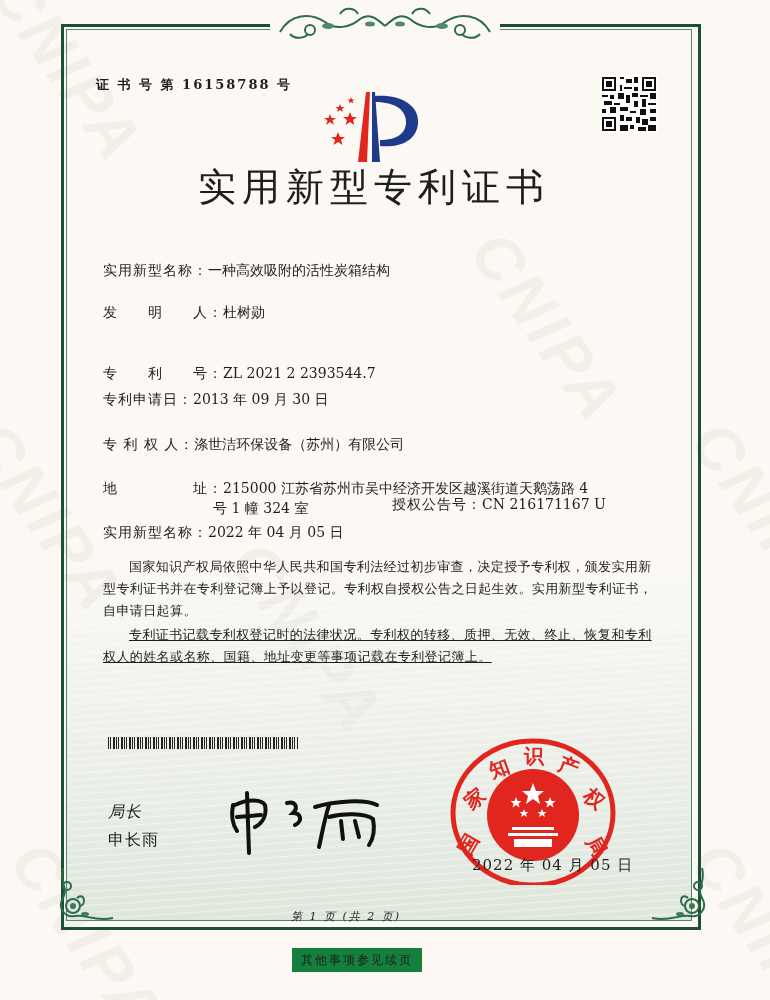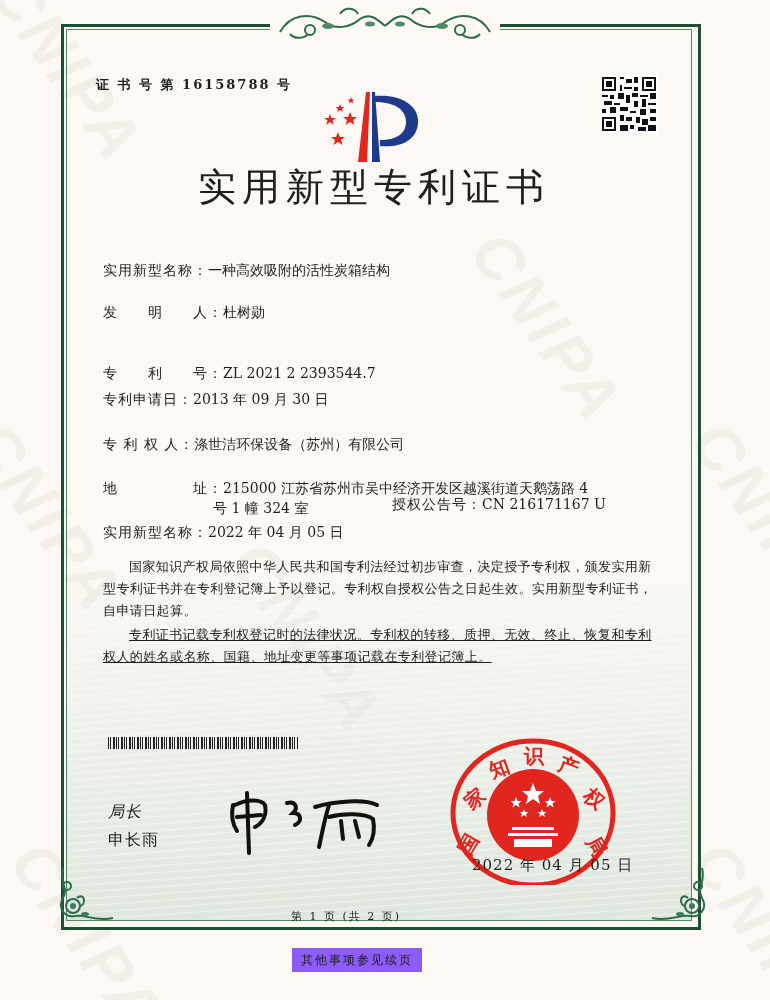--- a/index.html
+++ b/index.html
@@ -58,24 +58,24 @@
   .director-title, .director-name {
     position:absolute; left:108px; font-family:"DejaVu Sans", sans-serif; font-size:16px; letter-spacing:1px;
   }
   .signature { position:absolute; left:225px; top:785px; width:160px; height:70px; }
   .seal { position:absolute; left:448px; top:735px; width:170px; height:150px; }
   .seal-date {
     position:absolute; left:472px; top:856px; font-size:15px; color:#222;
     font-family:"DejaVu Serif", serif; letter-spacing:1px;
   }
   .page-no {
-    position:absolute; left:0; width:692px; top:909px; text-align:center; font-size:11px; letter-spacing:2px;
+    position:absolute; left:0; width:692px; top:909px; text-align:center; font-size:11px; letter-spacing:2px;font-style:italic;
   }
   .footer-note {
-    position:absolute; left:292px; top:948px; width:130px; height:24px; background:#8b5cf6;
+    position:absolute; left:292px; top:948px; width:130px; height:24px; background:#15803d;
     font-size:12px; line-height:24px; text-align:center; letter-spacing:2px;
   }
 </style>
 </head>
 <body>
 
 <div class="watermark" style="left:-40px; top:30px;">CNIPA</div>
 <div class="watermark" style="left:440px; top:290px;">CNIPA</div>
 <div class="watermark" style="left:-60px; top:480px;">CNIPA</div>
 <div class="watermark" style="left:660px; top:480px;">CNIPA</div>

